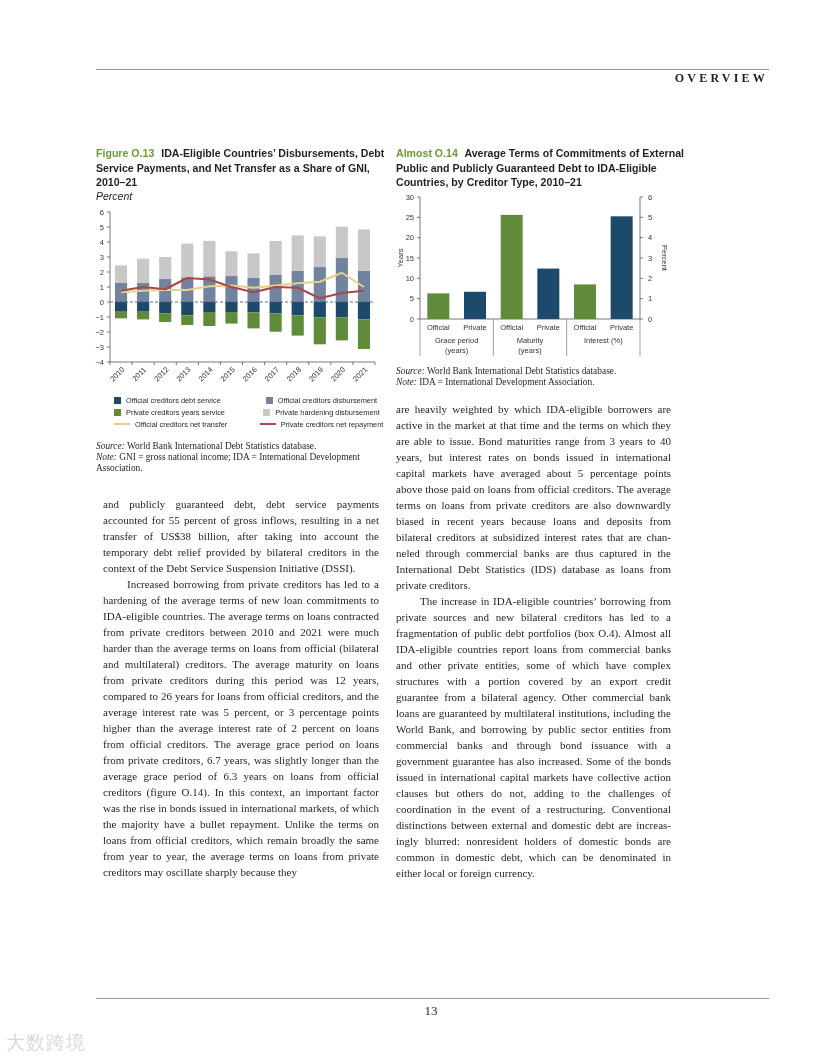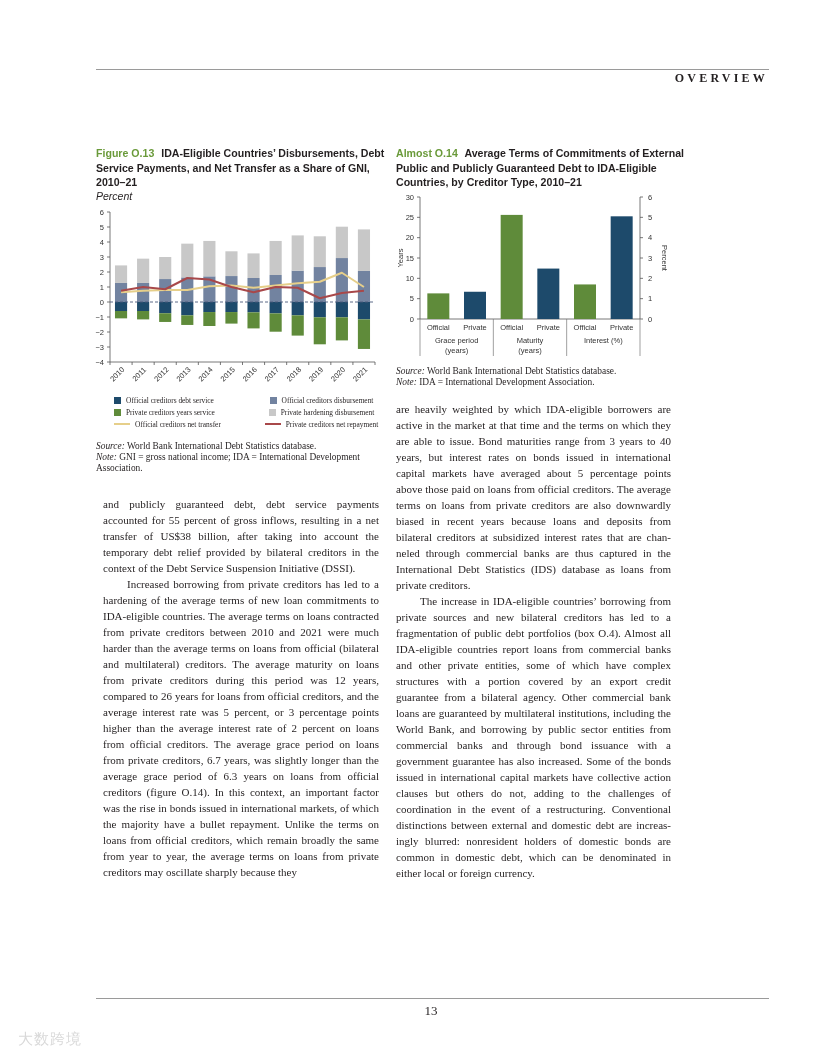--- a/index.html
+++ b/index.html
@@ -9,36 +9,36 @@
   .fig-title { position: absolute; font-family: "Liberation Sans", sans-serif; font-weight: bold; font-size: 10.6px; line-height: 14.6px; color: #231f20; }
   .fig-title .fig-num { color: #6a9a3a; margin-right: 4px; }
   .fig13-title { left: 96px; top: 146px; width: 290px; }
   .fig14-title { left: 396px; top: 146px; width: 290px; }
   .fig-unit { position: absolute; left: 96px; top: 190px; font-family: "Liberation Sans", sans-serif; font-style: italic; font-size: 10.5px; }
   svg text { font-family: "Liberation Sans", sans-serif; }
   #chart13 { position: absolute; left: 90px; top: 203px; }
   #chart14 { position: absolute; left: 390px; top: 190px; }
   .legend13 { position: absolute; left: 114px; top: 394px; width: 270px; font-family: "Liberation Sans", sans-serif; font-size: 7.4px; }
   .legend-row { display: flex; height: 12px; align-items: center; }
-  .legend-item { display: flex; align-items: center; width: 145px; font-family: Liberation Serif, serif; }
+  .legend-item { display: flex; align-items: center; width: 145px; }
   .legend-item:nth-child(2) { width: 125px; justify-content: center; }
   .sw { display: inline-block; width: 7px; height: 7px; margin-right: 5px; }
   .ln { display: inline-block; width: 16px; height: 2px; margin-right: 5px; }
   .source { position: absolute; font-size: 9.4px; line-height: 11.2px; color: #231f20; }
   .source i { font-style: italic; }
   .src13 { left: 96px; top: 441px; width: 285px; }
   .src14 { left: 396px; top: 366px; width: 290px; }
   .body-col { position: absolute; font-size: 11px; line-height: 16px; text-align: justify; hyphens: manual; color: #231f20; }
   .col-left { left: 103px; top: 496px; width: 276px; }
   .col-right { left: 396px; top: 401px; width: 275px; }
   .body-col p { margin: 0; }
   .body-col p.indent { text-indent: 24px; }
   .rule-bottom { position: absolute; left: 96px; top: 998px; width: 673px; height: 1px; background: #9a9a9a; }
   .page-num { position: absolute; left: 0; width: 862px; top: 1003px; text-align: center; font-size: 13px; }
-  .watermark { position: absolute; left: 18px; top: 1030px; font-family: "DejaVu Sans", sans-serif; font-size: 15px; color: #d9d9d9; letter-spacing: 1px; }
+  .watermark { position: absolute; left: 6px; top: 1030px; font-family: "DejaVu Sans", sans-serif; font-size: 19px; color: #d9d9d9; letter-spacing: 1px; }
 </style>
 </head>
 <body>
 
 <div class="rule-top"></div>
 <div class="running-head">OVERVIEW</div>
 
 <div class="fig-title fig13-title">
   <span class="fig-num">Figure O.13</span>
   <span>IDA-Eligible Countries’ Disbursements, Debt Service Payments, and Net Transfer as a Share of GNI, 2010–21</span>

